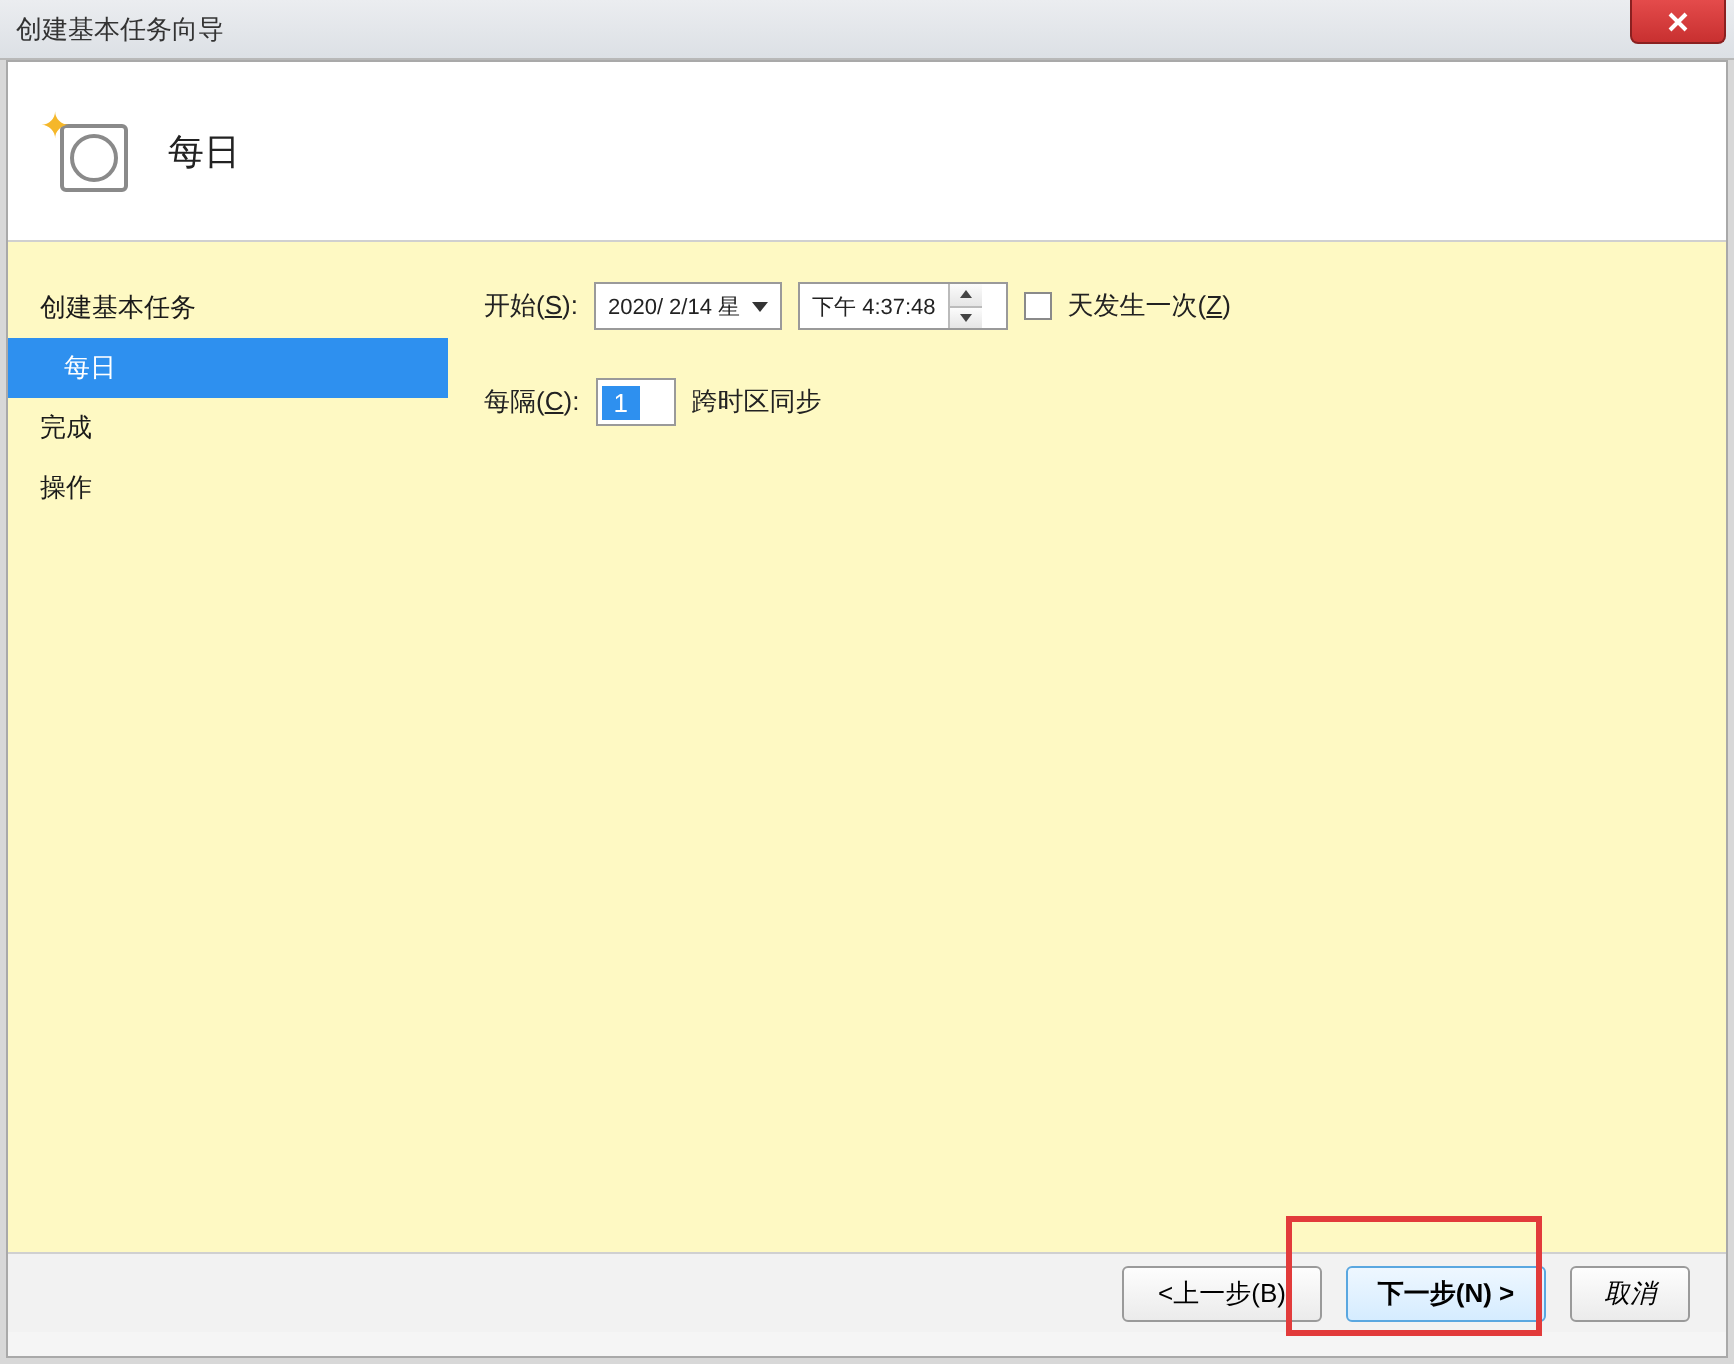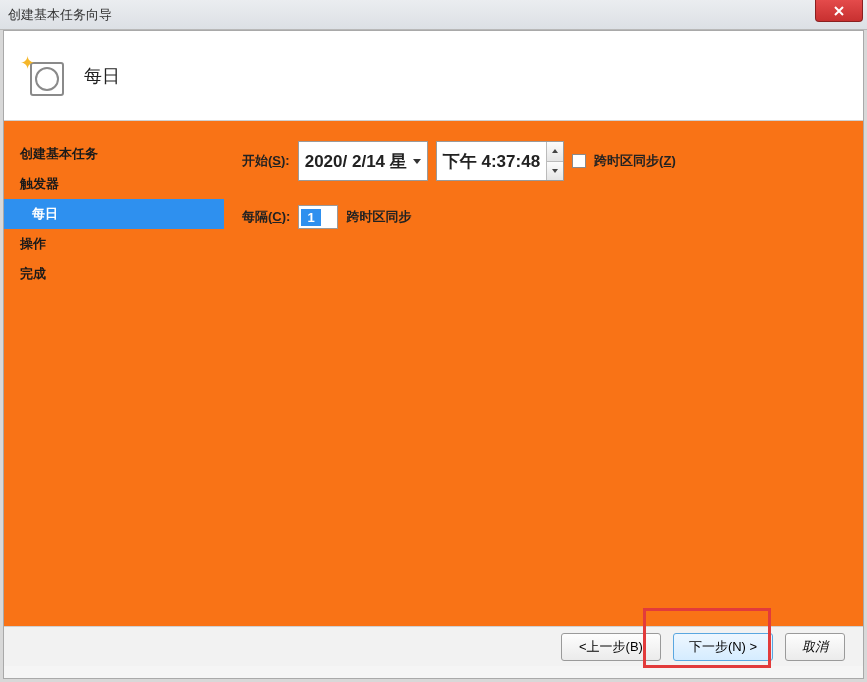--- a/index.html
+++ b/index.html
@@ -88,22 +88,21 @@
       color: #f5b72a;
       font-size: 18px;
     }
     .header-title {
       font-size: 18px;
       color: #222;
     }
     .body-area {
       display: flex;
       height: calc(100% - 90px - 52px);
-      background: #f97316;
-      font-weight: bold;
+      background: #fef9c3;
     }
     .sidebar {
       width: 220px;
       padding-top: 18px;
     }
     .sidebar-item {
       padding: 6px 16px;
       color: #1a1a1a;
       cursor: pointer;
     }
@@ -122,33 +121,33 @@
       display: flex;
       align-items: center;
       gap: 8px;
       margin-bottom: 24px;
       color: #222;
     }
     .label u { text-decoration: underline; }
     .date-box, .time-box {
       border: 1px solid #9a9a9a;
       background: #fff;
-      height: 40px;
+      height: 24px;
       display: flex;
       align-items: center;
       padding: 0 6px;
       gap: 6px;
-      font-size: 17px;
+      font-size: 11px;
     }
     .date-box .caret {
       border-left: 4px solid transparent;
       border-right: 4px solid transparent;
       border-top: 5px solid #333;
     }
-    .time-box { padding-right: 0; }
+    .time-box { padding-right: 12px; }
     .spinner {
       display: flex;
       flex-direction: column;
       border-left: 1px solid #bbb;
       height: 100%;
     }
     .spinner div {
       width: 16px;
       flex: 1;
       background: linear-gradient(#fcfcfc,#e5e5e5);
@@ -196,20 +195,21 @@
       display: flex;
       align-items: center;
       justify-content: center;
       cursor: pointer;
       font-size: 13px;
       padding: 0 12px;
     }
     .btn.highlight {
       background: linear-gradient(#eef7ff,#d5ecff);
       border: 1px solid #5aa7e0;
+      font-weight: bold;
     }
     .btn.cancel { min-width: 60px; font-style: italic; }
     .callout {
       position: absolute;
       border: 3px solid #e23b3b;
       width: 128px;
       height: 60px;
       right: 92px;
       bottom: 10px;
       pointer-events: none;
@@ -233,24 +233,23 @@
     <div class="header-icon">
       <div class="clock"></div>
       <div class="star">✦</div>
     </div>
     <div class="header-title">每日</div>
   </div>
 
   <div class="body-area">
     <div class="sidebar">
       <div class="sidebar-item">创建基本任务</div>
-      <div class="sidebar-item">触发器</div>
       <div class="sidebar-item indent active">每日</div>
+      <div class="sidebar-item">完成</div>
       <div class="sidebar-item">操作</div>
-      <div class="sidebar-item">完成</div>
     </div>
 
     <div class="main">
       <div class="row">
         <span class="label">
           <span>开始(</span><u>S</u><span>):</span>
         </span>
         <div class="date-box">
           <span>2020/ 2/14 星</span>
           <span class="caret"></span>
@@ -261,21 +260,21 @@
             <div>
                 <span class="up"></span>
               </div>
             <div>
                 <span class="down"></span>
               </div>
           </div>
         </div>
         <span class="chk"></span>
         <span class="label">
-          <span>跨时区同步(</span><u>Z</u><span>)</span>
+          <span>天发生一次(</span><u>Z</u><span>)</span>
         </span>
       </div>
 
       <div class="row">
         <span class="label">
           <span>每隔(</span><u>C</u><span>):</span>
         </span>
         <div class="num-input">
           <span>1</span>
         </div>

